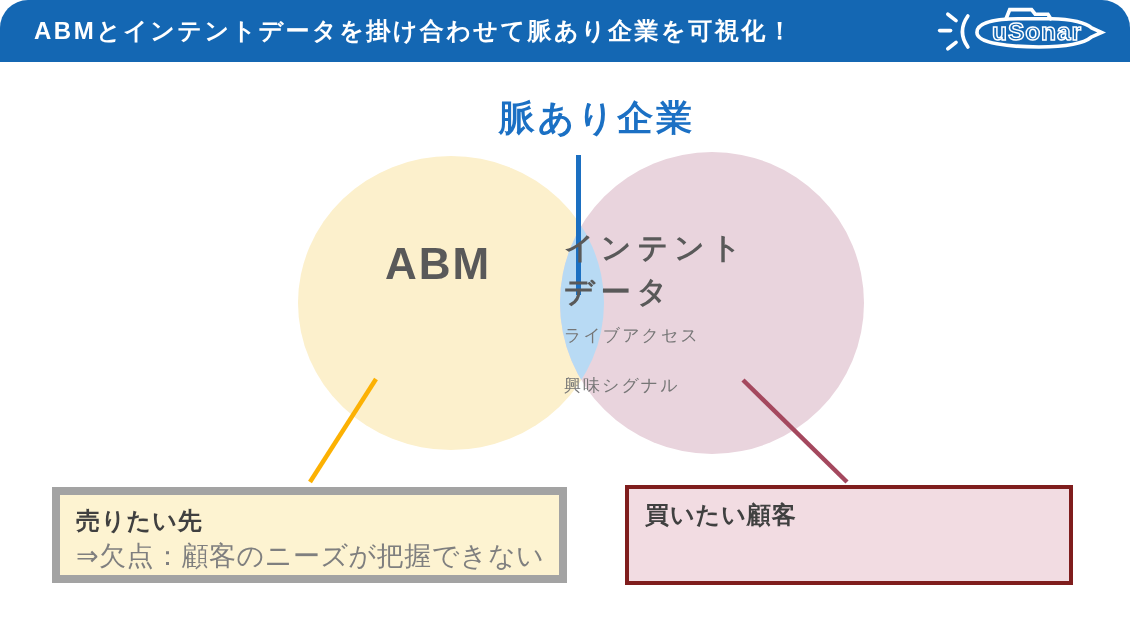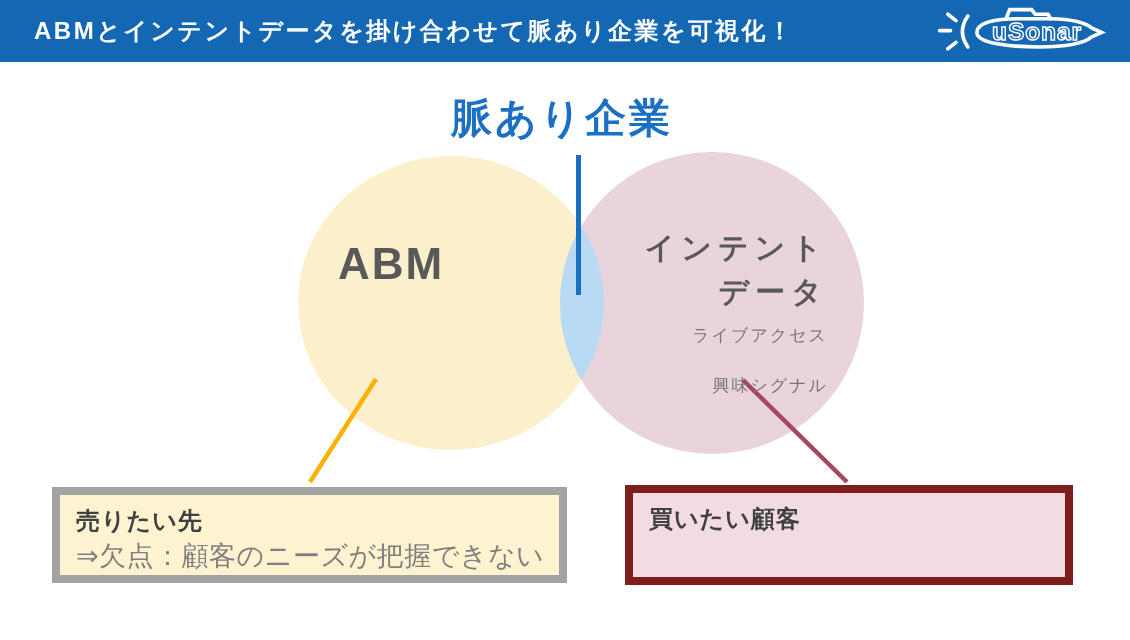--- a/index.html
+++ b/index.html
@@ -1,57 +1,58 @@
 <!DOCTYPE html>
 <html><head>
 <meta charset="utf-8">
 <style>
   html,body{margin:0;padding:0;background:#fff;}
   .stage{
     position:relative;width:1130px;height:640px;overflow:hidden;background:#ffffff;
     font-family:"Liberation Sans","DejaVu Sans",sans-serif;
+    border-radius:28px;
   }
   
   .header{
     position:absolute;top:0;left:0;width:1130px;height:62px;background:#1467B3;
     display:flex;align-items:center;padding:0 22px 0 34px;box-sizing:border-box;
   }
   .header-title{
     color:#ffffff;font-size:24px;font-weight:bold;letter-spacing:2.5px;white-space:nowrap;
   }
   .logo{margin-left:auto;display:flex;align-items:center;}
   .logo svg{display:block;}
   .logo text{font:bold 27px "Liberation Sans","DejaVu Sans",sans-serif;letter-spacing:1px;}
   
   .venn{position:absolute;top:0;left:0;width:1130px;height:640px;}
   .slide-title{
-    position:absolute;top:92px;left:382px;width:360px;text-align:center;
-    font-size:41px;font-weight:bold;letter-spacing:3px;color:#1B70C4;line-height:52px;white-space:nowrap;
+    position:absolute;top:92px;left:417px;width:360px;text-align:center;
+    font-size:36px;font-weight:bold;letter-spacing:3px;color:#1B70C4;line-height:52px;white-space:nowrap;
   }
   .abm-label{
-    position:absolute;top:242px;left:338px;width:200px;
+    position:absolute;top:242px;left:338px;width:200px;text-align:center;
     font-size:44px;font-weight:bold;color:#595959;line-height:44px;letter-spacing:2px;
   }
   .intent-label{
-    position:absolute;top:226px;left:588px;width:240px;text-align:right;color:#595959;
+    position:absolute;top:226px;left:564px;width:240px;text-align:left;color:#595959;
   }
   .intent-main{font-size:30px;font-weight:bold;line-height:44px;letter-spacing:6px;white-space:nowrap;}
   .intent-sub{font-size:17px;line-height:30px;color:#767676;letter-spacing:2px;white-space:nowrap;margin-top:20px;}
   .intent-sub.first{margin-top:7px;}
   
   .callout{
     position:absolute;box-sizing:border-box;padding:9px 16px 8px 16px;
   }
   .callout.left{
     top:487px;left:52px;width:515px;height:96px;
     background:#FDF3D1;border:8px solid #a3a3a3;
   }
   .callout.right{
     top:485px;left:625px;width:448px;height:100px;
-    background:#F2DCE2;border:8px solid #7f1d1d;
+    background:#F2DCE2;border:4px solid #7f1d1d;
   }
   .callout-title{font-size:24px;font-weight:bold;color:#404040;line-height:33px;letter-spacing:1px;}
   .callout-body{font-size:27px;color:#7F7F7F;line-height:38px;white-space:nowrap;letter-spacing:0.5px;}
 </style>
 </head>
 <body>
 
 <div class="stage">
 
   <div class="header">

